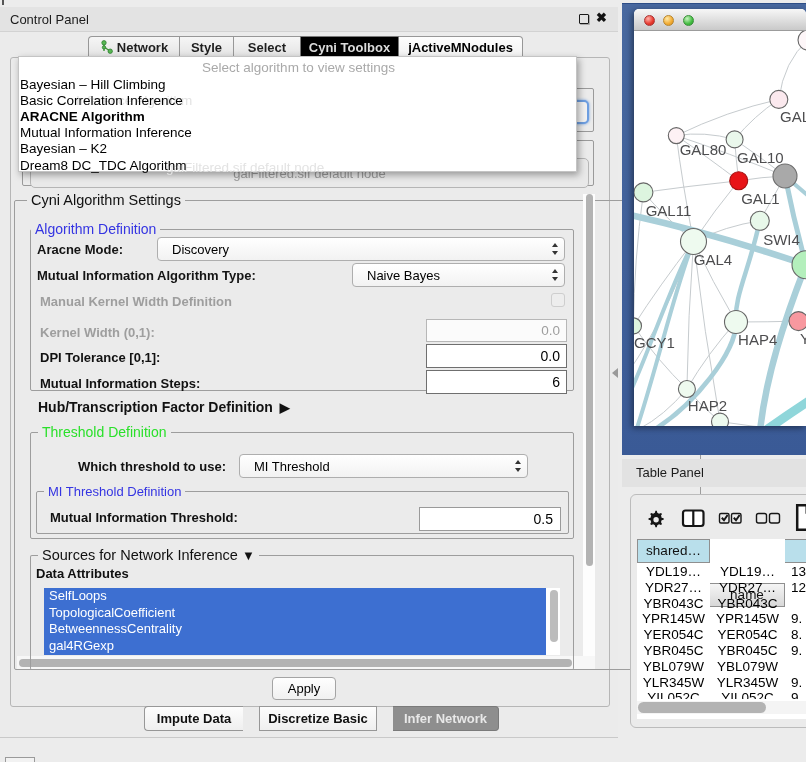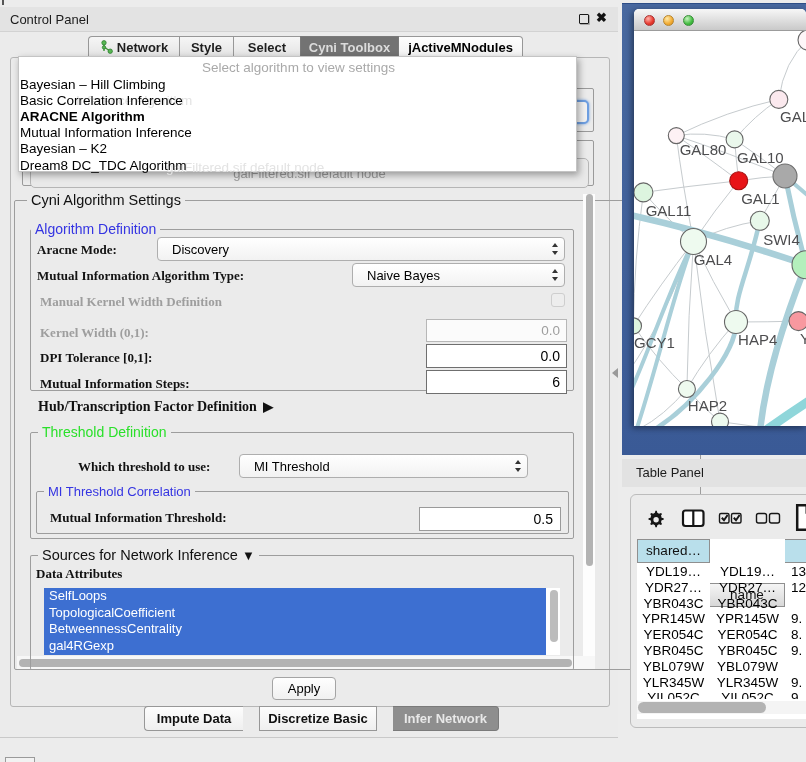--- a/index.html
+++ b/index.html
@@ -1,19 +1,19 @@
 <!DOCTYPE html>
 <html><head>
 <meta charset="utf-8">
 <style>
   * { margin:0; padding:0; box-sizing:border-box; }
   html,body { width:806px; height:762px; overflow:hidden; }
   body { font-family:"Liberation Sans", sans-serif; background:#ececec; position:relative; }
   .abs { position:absolute; }
-  .bold { font-weight:bold;font-family:Liberation Serif, serif; }
+  .bold { font-weight:bold; }
   .combo { border:1px solid #aeaeae; border-radius:4px; background:linear-gradient(#ffffff,#f2f2f2); font-size:13px; color:#000; }
   .combo span { position:absolute; left:14px; top:4px; }
   .combo::before { content:""; position:absolute; right:6px; top:5px; width:0; height:0;
     border-left:3.5px solid transparent; border-right:3.5px solid transparent; border-bottom:4.5px solid #333; }
   .combo::after { content:""; position:absolute; right:6px; bottom:5px; width:0; height:0;
     border-left:3.5px solid transparent; border-right:3.5px solid transparent; border-top:4.5px solid #333; }
 </style>
 </head>
 <body>
 <div class="abs" style="left:2px;top:0;width:2px;height:5px;background:#555;z-index:99;"></div>
@@ -33,21 +33,21 @@
       <svg width="13" height="14" viewBox="0 0 13 14" style="margin-right:4px;">
         <line x1="4" y1="3" x2="4" y2="11" stroke="#3c9437" stroke-width="1.4"></line>
         <line x1="4" y1="7" x2="10" y2="11" stroke="#3c9437" stroke-width="1.4"></line>
         <circle cx="4" cy="2.8" r="2.2" fill="#59b853" stroke="#2e7d32" stroke-width="0.8"></circle>
         <circle cx="4" cy="7.4" r="1.7" fill="#59b853" stroke="#2e7d32" stroke-width="0.8"></circle>
         <circle cx="10.2" cy="11.2" r="2.2" fill="#59b853" stroke="#2e7d32" stroke-width="0.8"></circle>
       </svg>
       Network</div>
     <div style="width:54px;height:22px;border:1px solid #979797;border-right:none;background:linear-gradient(#f6f6f6,#e3e3e3);display:flex;align-items:center;justify-content:center;color:#1e1e1e;font-weight:bold;">Style</div>
     <div style="width:67px;height:22px;border:1px solid #979797;border-right:none;background:linear-gradient(#f6f6f6,#e3e3e3);display:flex;align-items:center;justify-content:center;color:#1e1e1e;font-weight:bold;">Select</div>
-    <div style="width:99px;height:22px;border:1px solid #7a7a7a;background:#737373;display:flex;align-items:center;justify-content:center;color:#dcdcdc;font-weight:bold;">Cyni Toolbox</div>
+    <div style="width:99px;height:22px;border:1px solid #7a7a7a;background:#000000;display:flex;align-items:center;justify-content:center;color:#dcdcdc;font-weight:bold;">Cyni Toolbox</div>
     <div style="width:124px;height:22px;border:1px solid #979797;border-left:none;border-radius:0 4px 0 0;background:linear-gradient(#fdfdfd,#f2f2f2);display:flex;align-items:center;justify-content:center;color:#000;font-weight:bold;">jActiveMNodules</div>
   </div>
 
   <div class="abs" style="left:22px;top:81px;width:572px;height:44px;border:1px solid #9a9a9a;border-radius:2px;"></div>
   <div class="abs" style="left:30px;top:93px;width:559px;height:24px;border:2px solid #6d9ee0;border-radius:5px;box-shadow:0 0 3px #6d9ee0;background:#f2f2f2;"></div>
   <div class="abs" style="left:22px;top:133px;width:572px;height:46px;border:1px solid #9a9a9a;border-radius:2px;"></div>
   <div class="abs" style="left:30px;top:151px;width:559px;height:30px;border:1px solid #b5b5b5;border-radius:5px;background:#e9e9e9;color:#9b9b9b;font-size:13px;text-align:center;line-height:30px;">galFiltered.sif default node</div>
 
   <div class="abs" style="left:14px;top:185px;width:583px;height:483px;">
     <fieldset style="position:absolute;left:0;top:0;width:687px;height:478px;border:1px solid #9d9d9d;border-radius:2px;">
@@ -83,21 +83,21 @@
     <div class="abs bold" style="left:24px;top:207px;font-size:14px;color:#111;">Hub/Transcription Factor Definition <span style="font-size:13px;margin-left:3px;">▶</span></div>
 
     <fieldset style="position:absolute;left:16px;top:232px;width:544px;height:115px;border:1px solid #9d9d9d;border-radius:2px;">
       <legend style="margin-left:7px;padding:0 4px;font-size:14px;color:#2ae02a;">Threshold Definition</legend>
     </fieldset>
     <div class="abs bold" style="left:64px;top:267px;font-size:13px;color:#111;">Which threshold to use:</div>
     <div class="abs combo" style="left:225px;top:262px;width:289px;height:24px;">
         <span>MI Threshold</span>
       </div>
     <fieldset style="position:absolute;left:22px;top:292px;width:533px;height:50px;border:1px solid #9d9d9d;border-radius:2px;">
-      <legend style="margin-left:7px;padding:0 4px;font-size:13px;color:#3434e2;">MI Threshold Correlation</legend>
+      <legend style="margin-left:7px;padding:0 4px;font-size:13px;color:#3434e2;">MI Threshold Definition</legend>
     </fieldset>
     <div class="abs bold" style="left:36px;top:318px;font-size:13px;color:#111;">Mutual Information Threshold:</div>
     <div class="abs" style="left:405px;top:315px;width:142px;height:24px;border:1px solid #9a9a9a;background:#fff;color:#000;font-size:14px;text-align:right;line-height:22px;padding-right:7px;">0.5</div>
 
     <fieldset style="position:absolute;left:16px;top:355px;width:544px;height:123px;border:1px solid #9d9d9d;border-radius:2px;border-bottom:none;">
       <legend style="margin-left:7px;padding:0 4px;font-size:14.5px;color:#111;">Sources for Network Inference <span style="font-size:13px;">▼</span></legend>
     </fieldset>
     <div class="abs bold" style="left:22px;top:374px;font-size:13px;color:#111;">Data Attributes</div>
 
     <div class="abs" style="left:30px;top:396px;width:516px;height:67px;background:#fff;overflow:hidden;">

